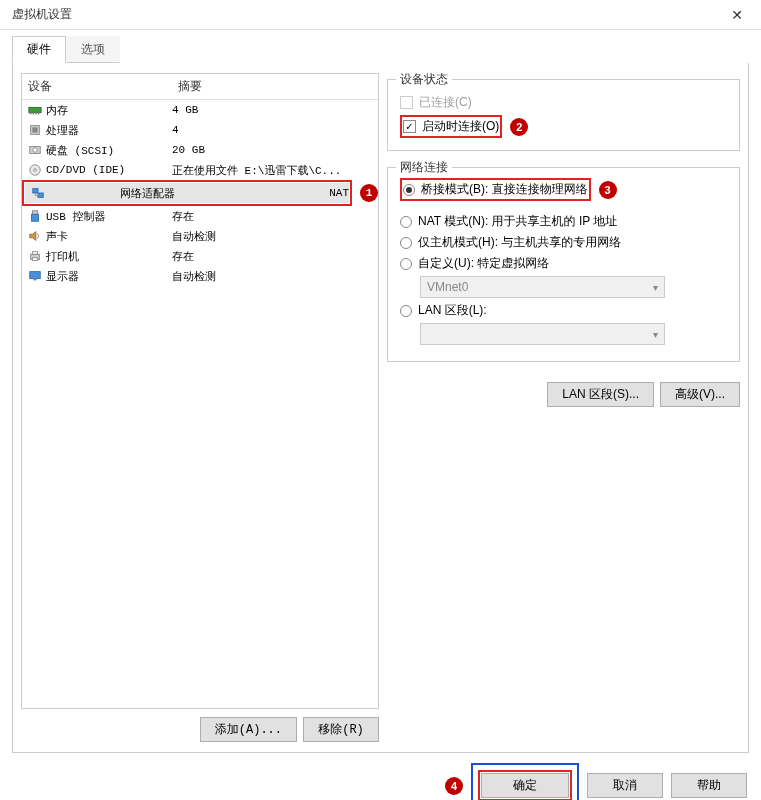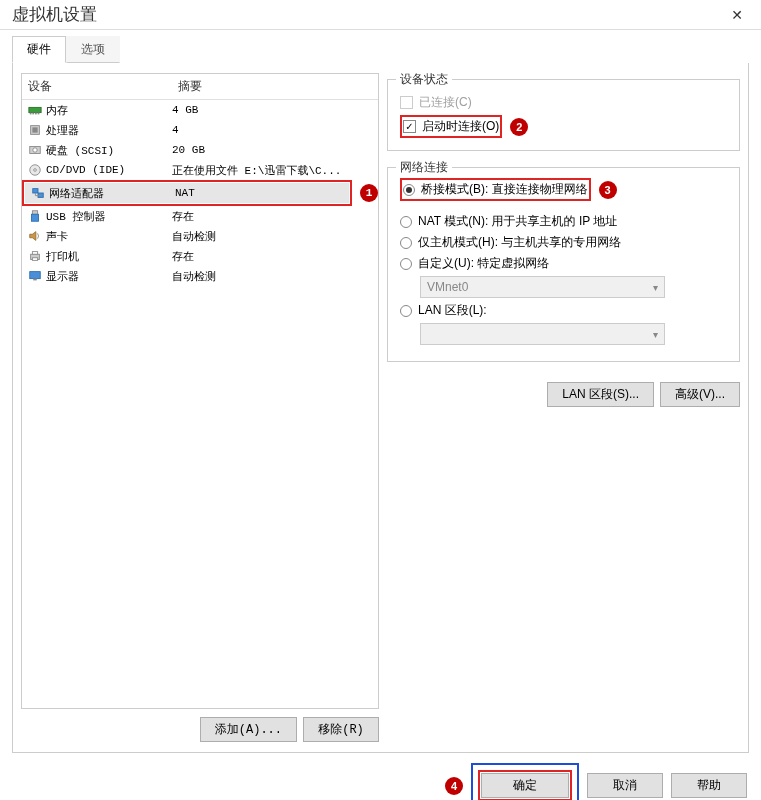--- a/index.html
+++ b/index.html
@@ -14,21 +14,21 @@
     }
     .titlebar {
       height: 30px;
       display: flex;
       align-items: center;
       justify-content: space-between;
       padding: 0 12px;
       border-bottom: 1px solid #ddd;
       background: #fff;
     }
-    .titlebar .title { font-size: 17px; color: #333; }
+    .titlebar .title { font-size: 12px; color: #333; }
     .titlebar .close {
       font-size: 14px;
       color: #333;
       cursor: pointer;
       padding: 2px 6px;
     }
     .tabs {
       display: flex;
       padding: 6px 12px 0 12px;
       gap: 0;
@@ -81,21 +81,21 @@
     }
     .device-header .col1 { width: 150px; padding: 4px 6px; }
     .device-header .col2 { flex: 1; padding: 4px 6px; }
     .device-row {
       display: flex;
       align-items: center;
       height: 20px;
       font-size: 11px;
       cursor: pointer;
     }
-    .device-row.selected { background: #e6e6e6; }
+    .device-row.selected { background: #e6e6e6; text-align: right; }
     .device-row .icon {
       width: 18px;
       height: 16px;
       display: flex;
       align-items: center;
       justify-content: center;
       margin-left: 4px;
     }
     .device-row .d-name { width: 128px; padding-left: 2px; }
     .device-row .d-summary { flex: 1; white-space: nowrap; overflow: hidden; text-overflow: ellipsis; }

